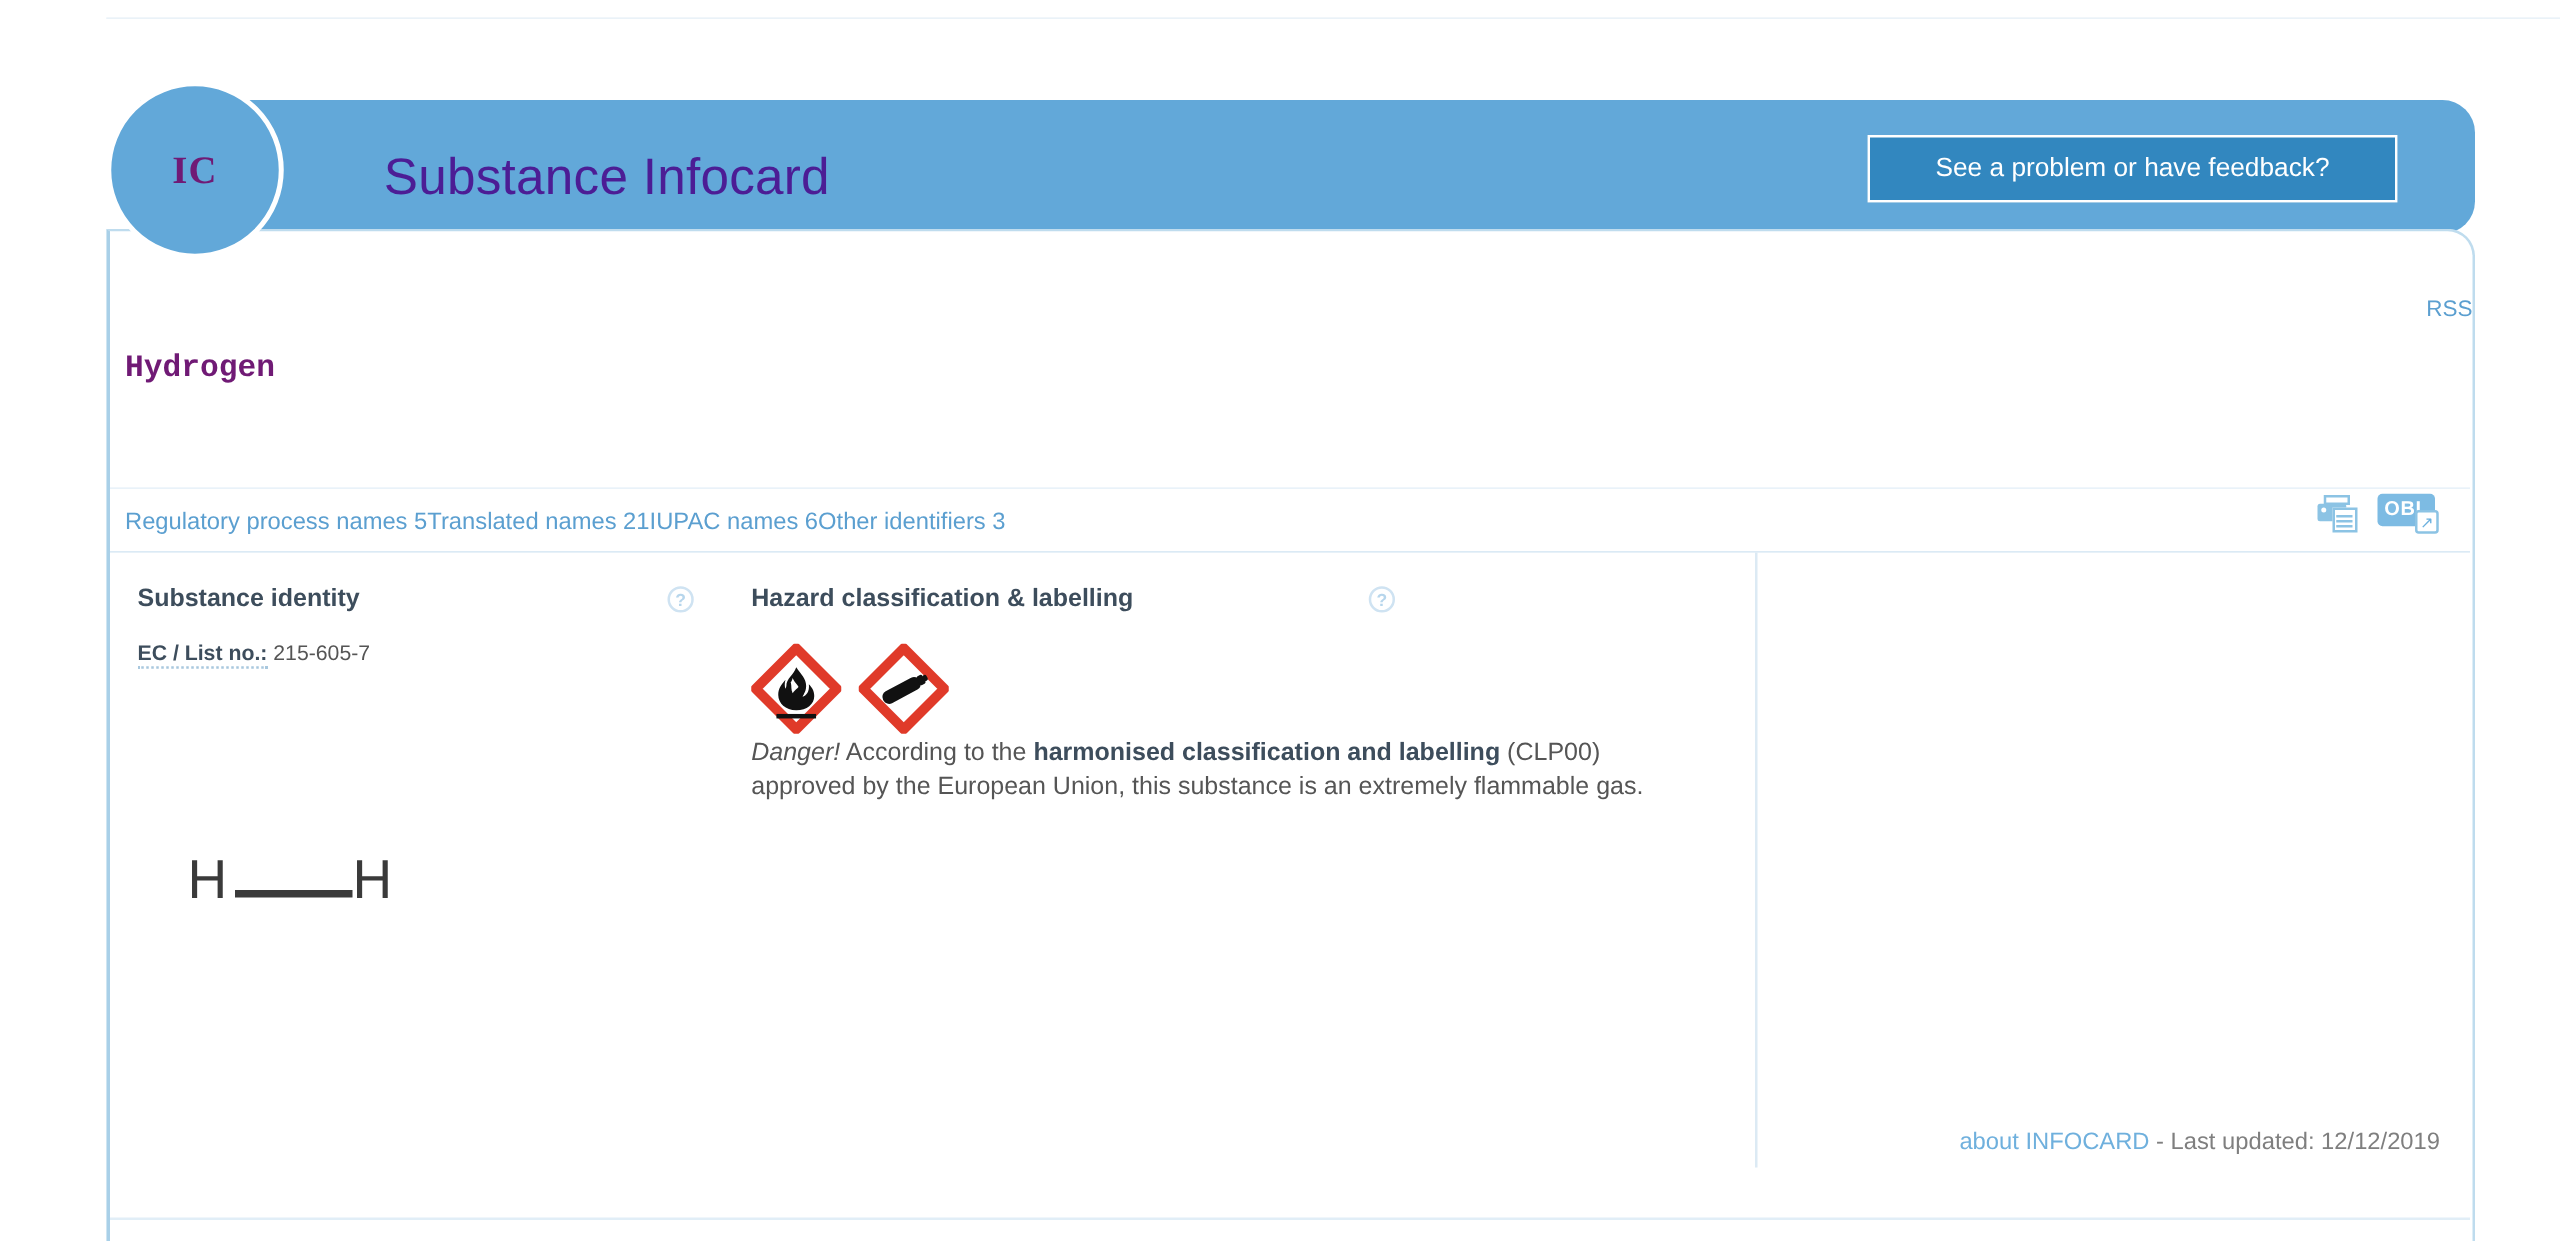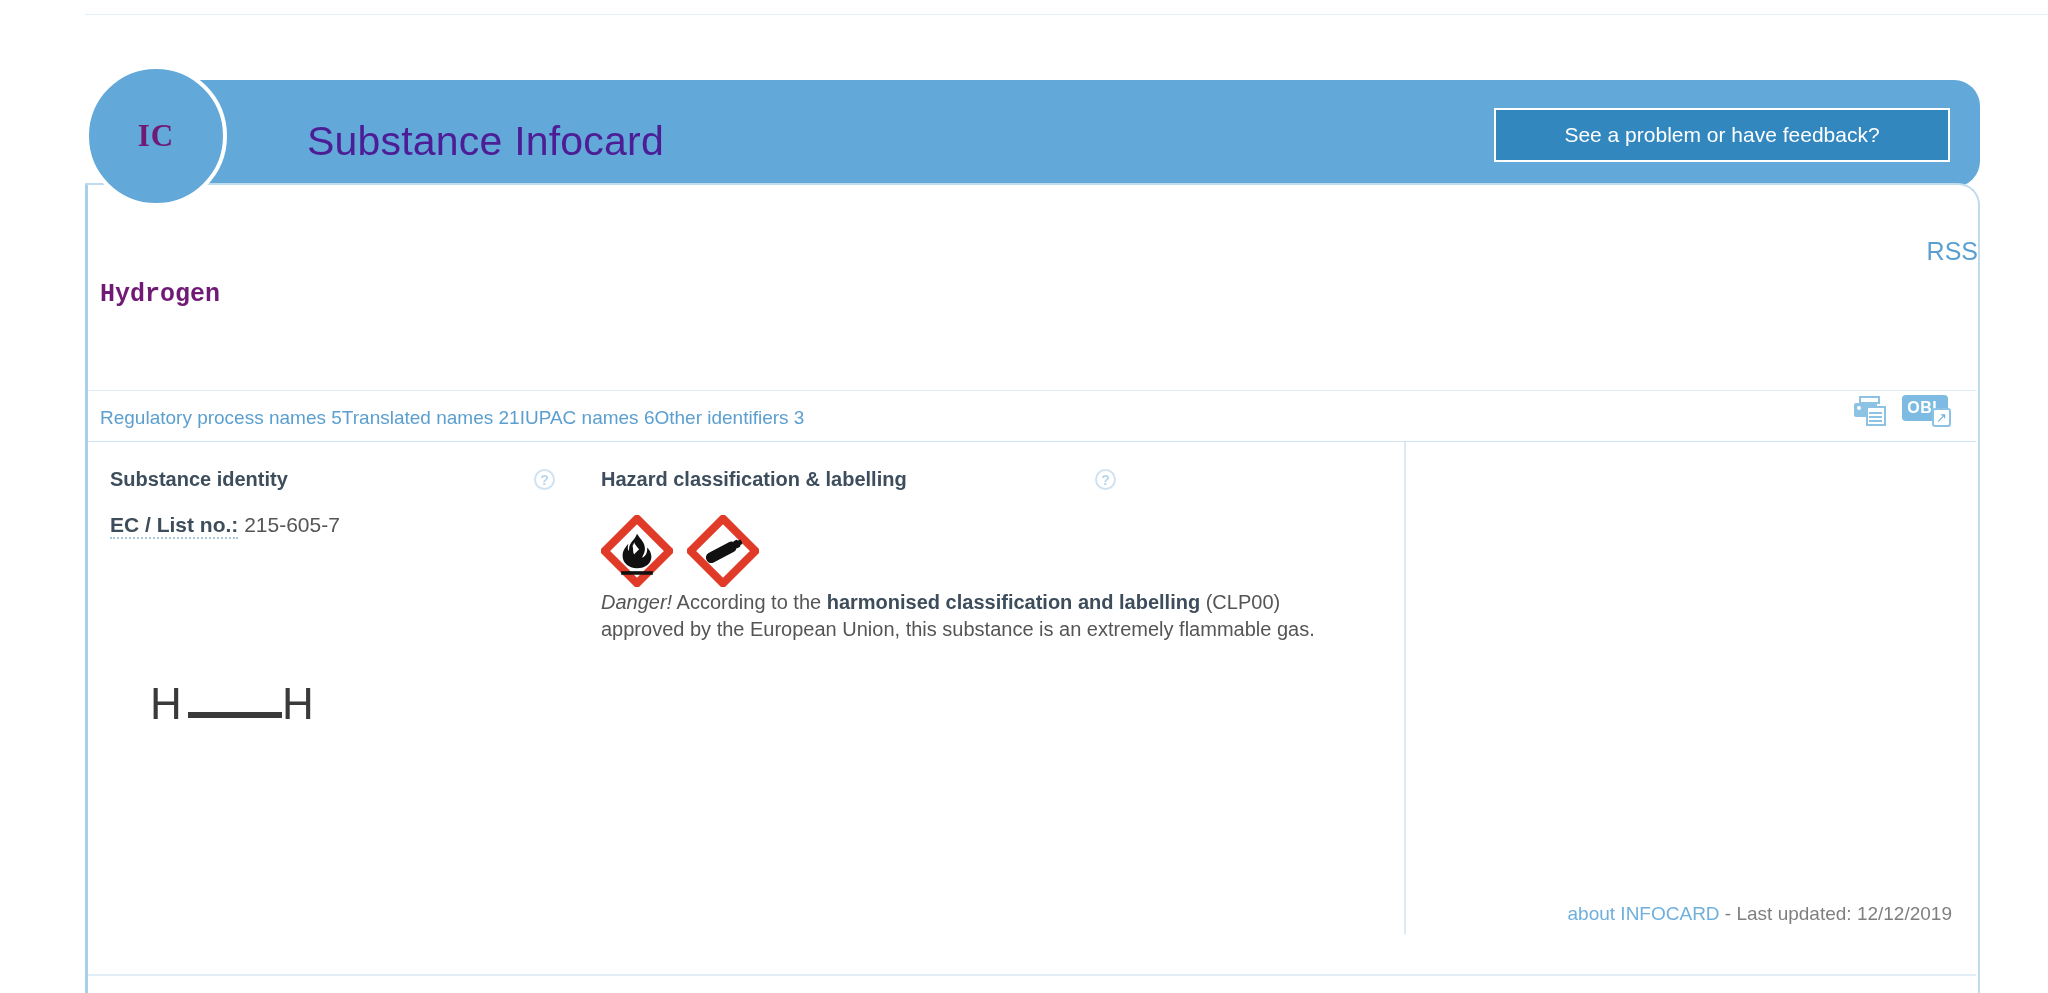--- a/index.html
+++ b/index.html
@@ -53,21 +53,21 @@
     top: 38px;
     font-size: 41px;
     color: #4c1d95;
     letter-spacing: .2px;
     white-space: nowrap;
   }
   #feedback-button {
     position: absolute;
     left: 1382px;
     top: 28px;
-    width: 456px;
+    width: 424px;
     height: 54px;
     background: #3287bf;
     border: 2px solid #ffffff;
     box-sizing: border-box;
     color: #ffffff;
     font-size: 21px;
     display: flex;
     align-items: center;
     justify-content: center;
     cursor: pointer;
@@ -112,21 +112,21 @@
     border-top-right-radius: 22px;
     box-sizing: border-box;
     background: #ffffff;
   }
 
   
   #rss-link {
     position: absolute;
     right: 0px;
     top: 52px;
-    font-size: 25px;
+    font-size: 18px;
     color: #5b9fd0;
     cursor: pointer;
     white-space: nowrap;
   }
 
   
   #substance-name {
     position: absolute;
     left: 12px;
     top: 95px;
@@ -266,21 +266,21 @@
     font-weight: bold;
     display: flex;
     align-items: center;
     justify-content: center;
     cursor: pointer;
   }
   #identity-help { right: 25px; }
   #hazard-help { right: 245px; }
 
   .id-row {
-    font-size: 21px;
+    font-size: 17px;
     color: #555555;
     margin-top: 22px;
     white-space: nowrap;
   }
   .id-label {
     font-weight: bold;
     color: #3d4d5c;
     border-bottom: 2px dotted #a9c8de;
     padding-bottom: 1px;
   }

